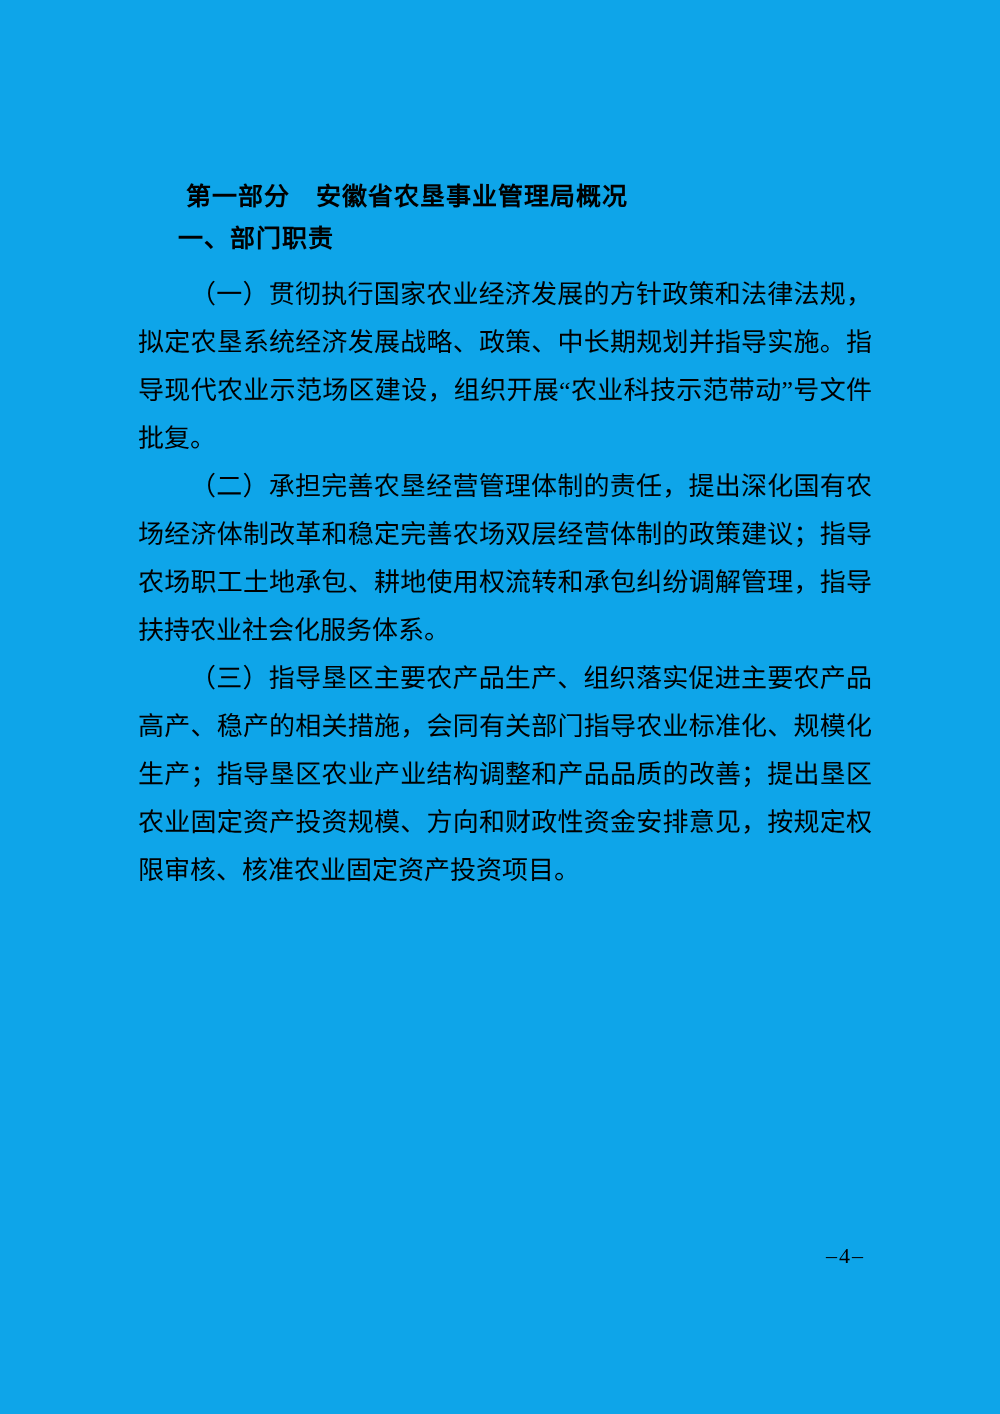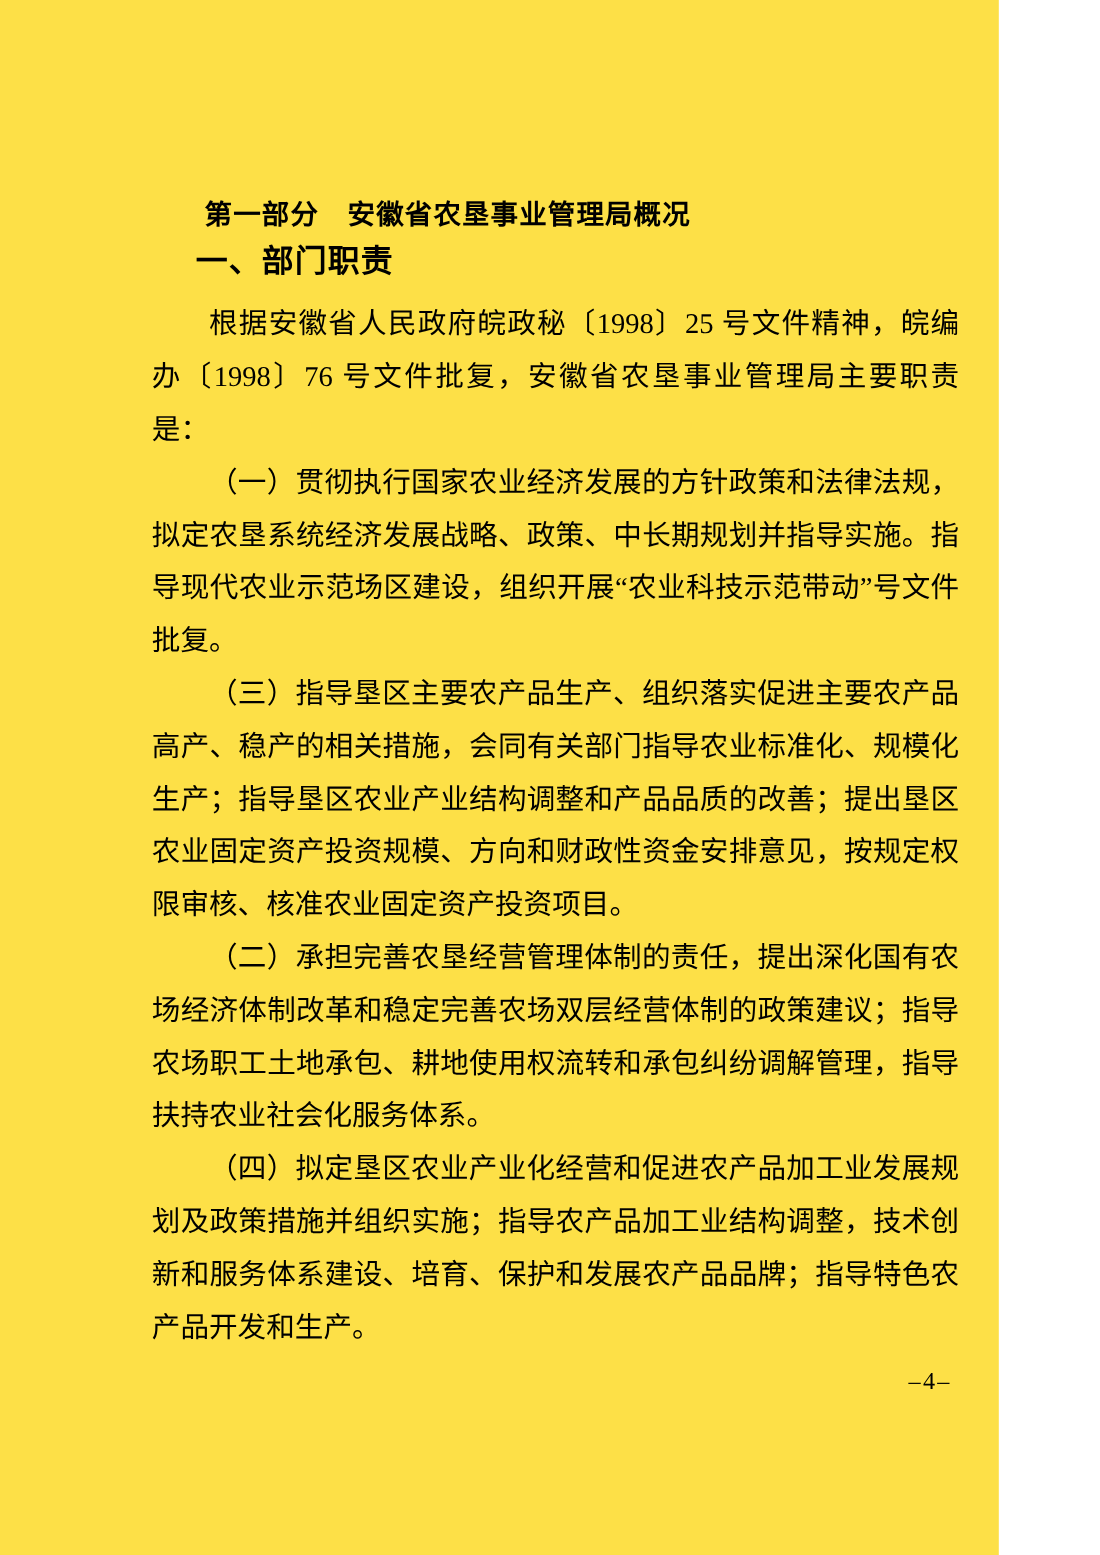--- a/index.html
+++ b/index.html
@@ -2,23 +2,23 @@
 <html lang="zh-CN"><head>
 <meta charset="utf-8">
 <style>
   html, body {
     margin: 0;
     padding: 0;
     background: #ffffff;
   }
   .page {
     position: relative;
-    width: 908px;
+    width: 1000px;
     height: 1414px;
-    background: #fde047;
+    background: #0ea5e9;
     color: #000000;
     overflow: hidden;
   }
   .content {
     position: absolute;
     left: 138px;
     top: 175px;
     width: 734px;
   }
   .part-heading {
@@ -27,21 +27,21 @@
     font-size: 25px;
     line-height: 42px;
     letter-spacing: 1px;
     text-indent: 48px;
     margin: 0;
     white-space: nowrap;
   }
   .section-heading {
     font-family: Liberation Sans, sans-serif;
     font-weight: bold;
-    font-size: 29px;
+    font-size: 25px;
     line-height: 42px;
     letter-spacing: 1px;
     text-indent: 40px;
     margin: 0;
     white-space: nowrap;
   }
   .body-text {
     margin-top: 12px;
     font-family: "Liberation Serif", serif;
     font-size: 26px;
@@ -66,21 +66,19 @@
   }
 </style>
 </head>
 <body>
 
 <div class="page">
   <div class="content">
     <h1 class="part-heading">第一部分　安徽省农垦事业管理局概况</h1>
     <h2 class="section-heading">一、部门职责</h2>
     <div class="body-text">
-      <p>根据安徽省人民政府皖政秘〔1998〕25 号文件精神，皖编办〔1998〕76 号文件批复，安徽省农垦事业管理局主要职责是：</p>
       <p>（一）贯彻执行国家农业经济发展的方针政策和法律法规，拟定农垦系统经济发展战略、政策、中长期规划并指导实施。指导现代农业示范场区建设，组织开展“农业科技示范带动”号文件批复。</p>
+      <p>（二）承担完善农垦经营管理体制的责任，提出深化国有农场经济体制改革和稳定完善农场双层经营体制的政策建议；指导农场职工土地承包、耕地使用权流转和承包纠纷调解管理，指导扶持农业社会化服务体系。</p>
       <p>（三）指导垦区主要农产品生产、组织落实促进主要农产品高产、稳产的相关措施，会同有关部门指导农业标准化、规模化生产；指导垦区农业产业结构调整和产品品质的改善；提出垦区农业固定资产投资规模、方向和财政性资金安排意见，按规定权限审核、核准农业固定资产投资项目。</p>
-      <p>（二）承担完善农垦经营管理体制的责任，提出深化国有农场经济体制改革和稳定完善农场双层经营体制的政策建议；指导农场职工土地承包、耕地使用权流转和承包纠纷调解管理，指导扶持农业社会化服务体系。</p>
-      <p>（四）拟定垦区农业产业化经营和促进农产品加工业发展规划及政策措施并组织实施；指导农产品加工业结构调整，技术创新和服务体系建设、培育、保护和发展农产品品牌；指导特色农产品开发和生产。</p>
     </div>
   </div>
   <div class="page-number">–4–</div>
 </div>
 
 </body></html>

